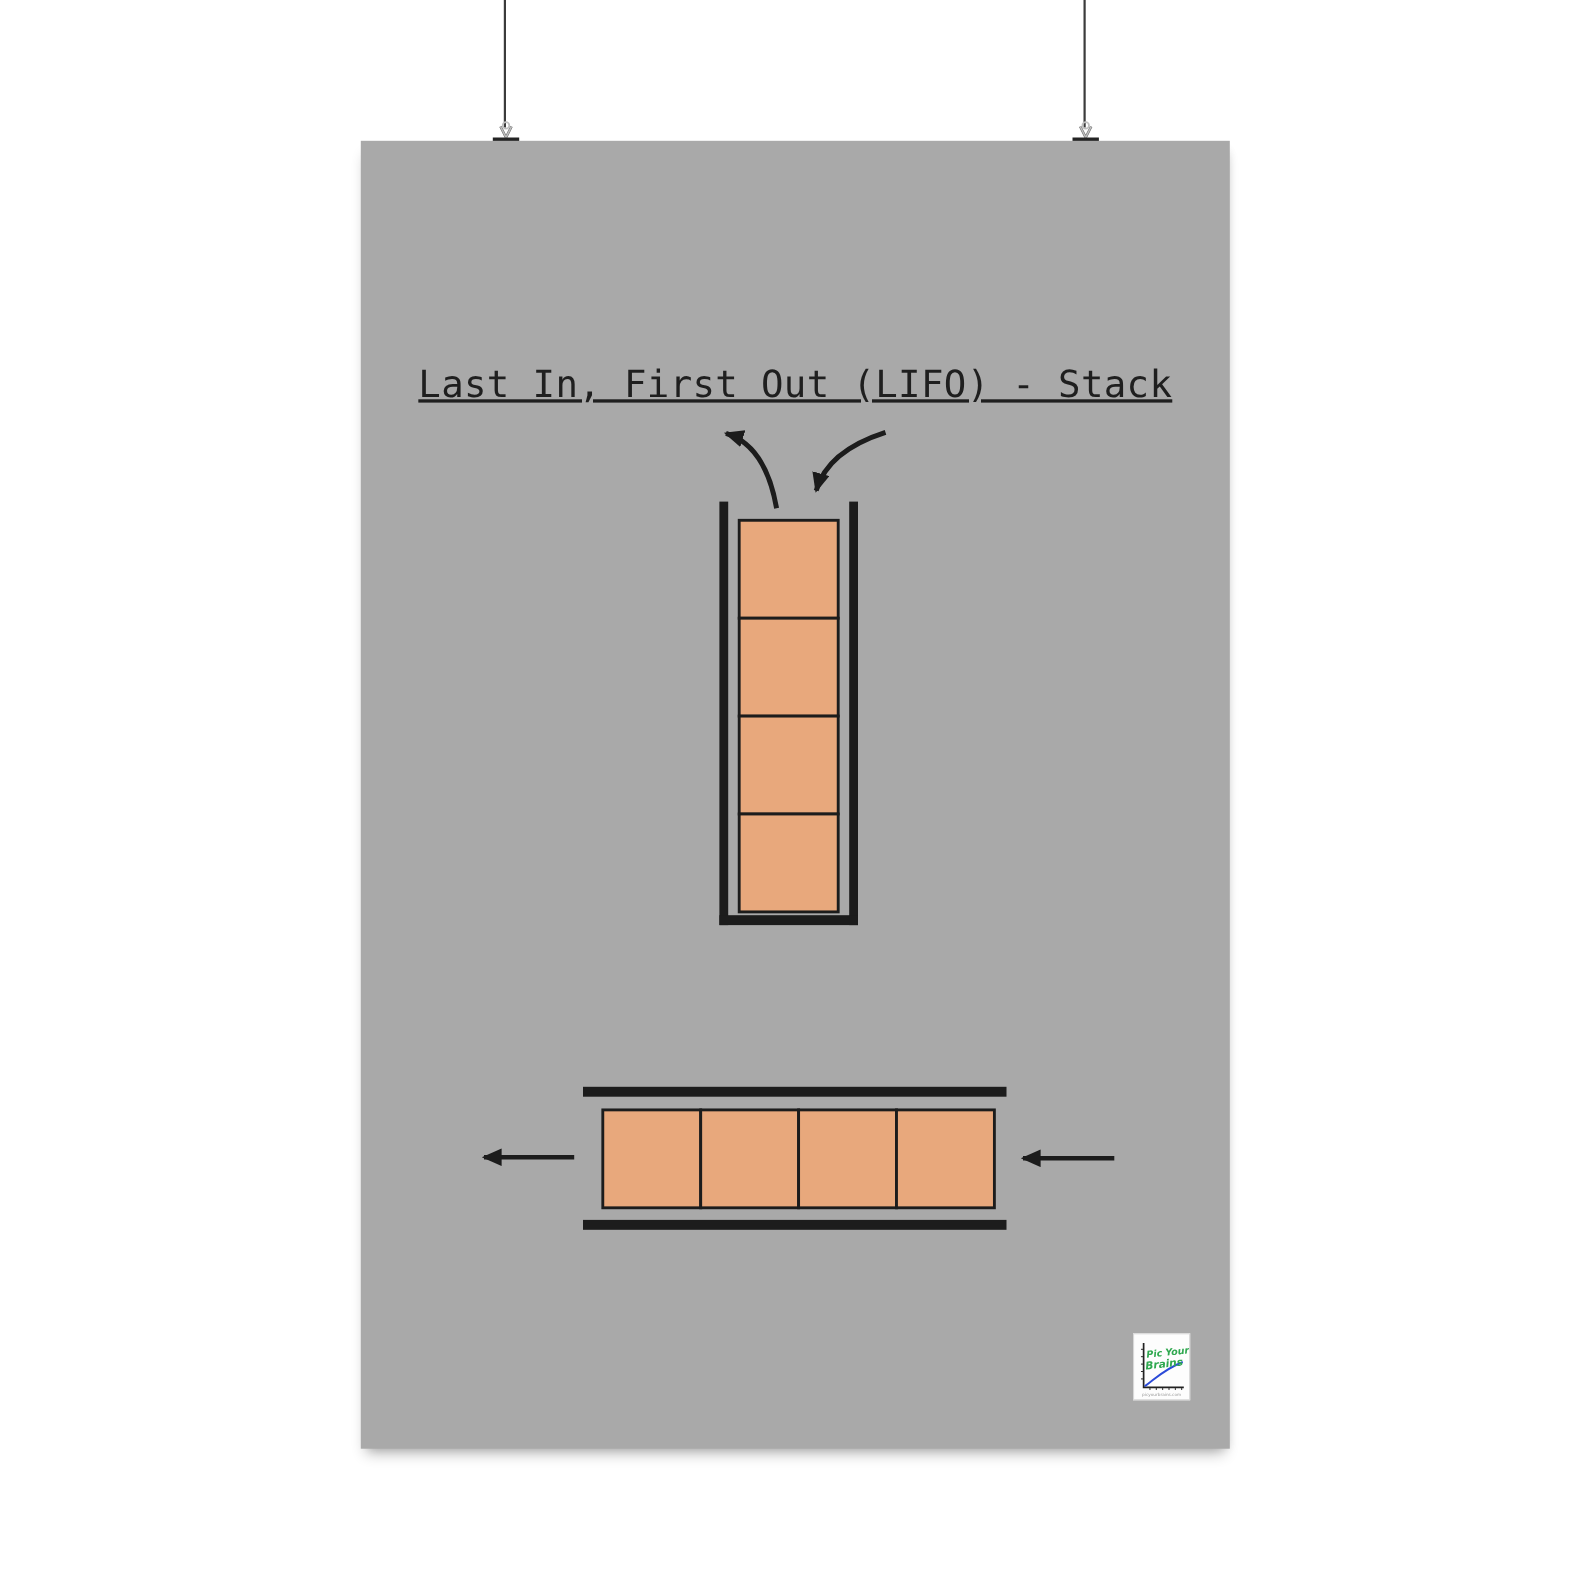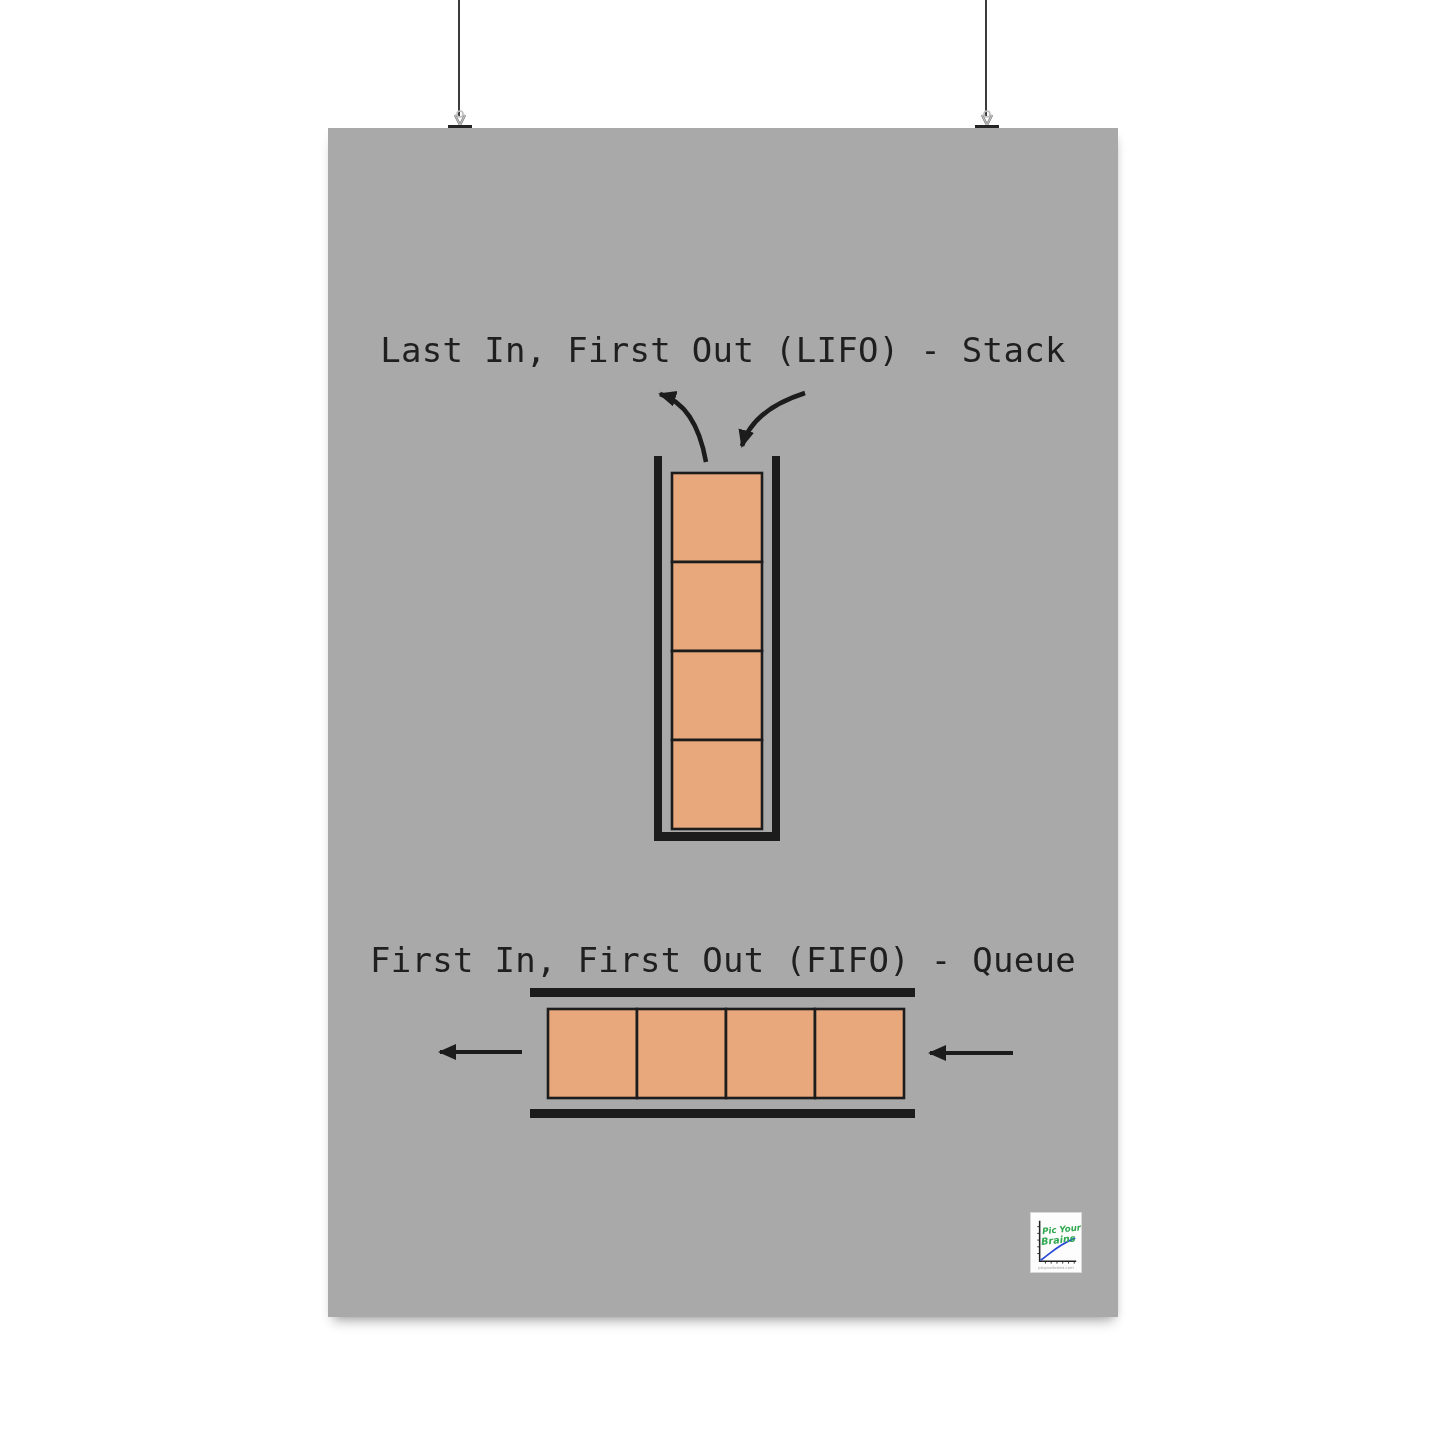--- a/index.html
+++ b/index.html
@@ -19,21 +19,21 @@
   .clip{position:absolute;width:30px;height:36px;}
   .clip.left{left:445px;top:109px;}
   .clip.right{left:972px;top:109px;}
 
   .poster{position:absolute;left:328px;top:128px;width:790px;height:1189px;
     background:var(--poster-bg);
     box-shadow:0 9px 12px -5px rgba(0,0,0,0.30), 3px 4px 8px -4px rgba(0,0,0,0.12);}
 
   .diagram-title{position:absolute;left:0;right:0;text-align:center;
     color:var(--title-text);font-size:34px;letter-spacing:0.3px;white-space:pre;}
-  .title-lifo{top:202px;}
+  .title-lifo{top:202px;text-decoration:underline;}
   .title-fifo{top:812px;}
 
   .poster-svg{position:absolute;left:0;top:0;width:790px;height:1189px;}
 
   .ol-stroke{stroke:var(--outline);fill:none;}
   .ol-fill{fill:var(--outline);stroke:none;}
   .cell{fill:var(--box-fill);stroke:var(--outline);stroke-width:2.6px;}
 
   .logo-card{position:absolute;left:702px;top:1084px;width:52px;height:61px;
     background:#fdfdfd;border:1px solid #d8d8d8;}
@@ -66,21 +66,20 @@
     <path class="clip-wire-dark" stroke-width="2.4" d="M15 16 L10 6 M15 16 L20 6"></path>
     <path class="clip-wire" stroke-width="1.4" d="M15 16 L10 6 M15 16 L20 6"></path>
     <circle class="clip-wire" stroke-width="1.6" cx="15" cy="5" r="3"></circle>
     <polygon class="clip-body" points="3,16 27,16 27,34 22,34 22,28 17,28 17,34 13,34 13,28 8,28 8,34 3,34"></polygon>
   </svg>
 
   <div class="poster">
 
     <div class="diagram-title title-lifo">Last In, First Out (LIFO) - Stack</div>
 
-    <div class="diagram-title title-fifo">First In, First Out (FIFO) - Queue</div>
 
     <svg class="poster-svg" viewBox="0 0 790 1189">
       <defs>
         <marker id="ah" orient="auto" markerUnits="userSpaceOnUse" markerWidth="20" markerHeight="18" refX="16" refY="8">
           <path d="M0,0 L18,8 L0,16 Z" class="ol-fill"></path>
         </marker>
       </defs>
 
       <g>
         <rect class="ol-fill" x="326" y="328" width="8" height="385"></rect>

